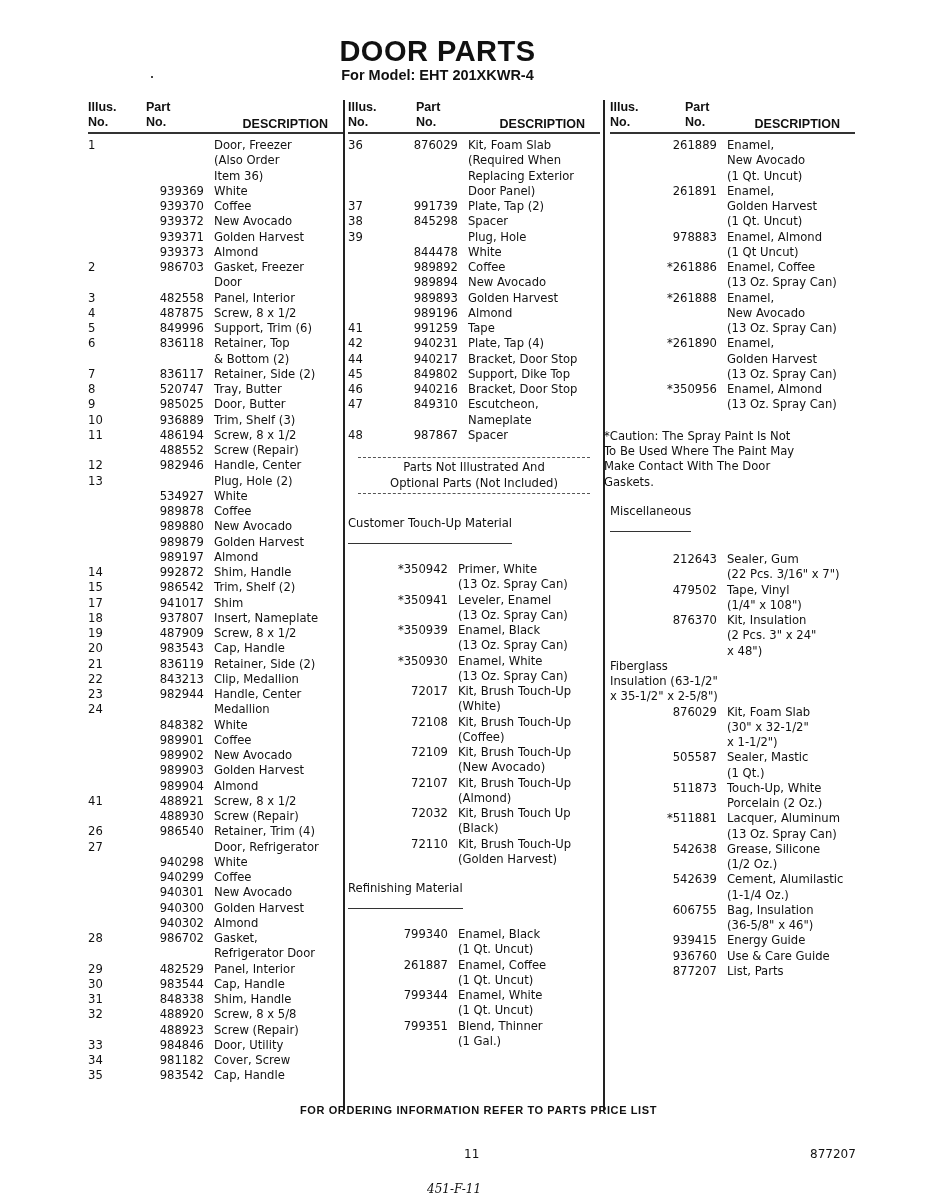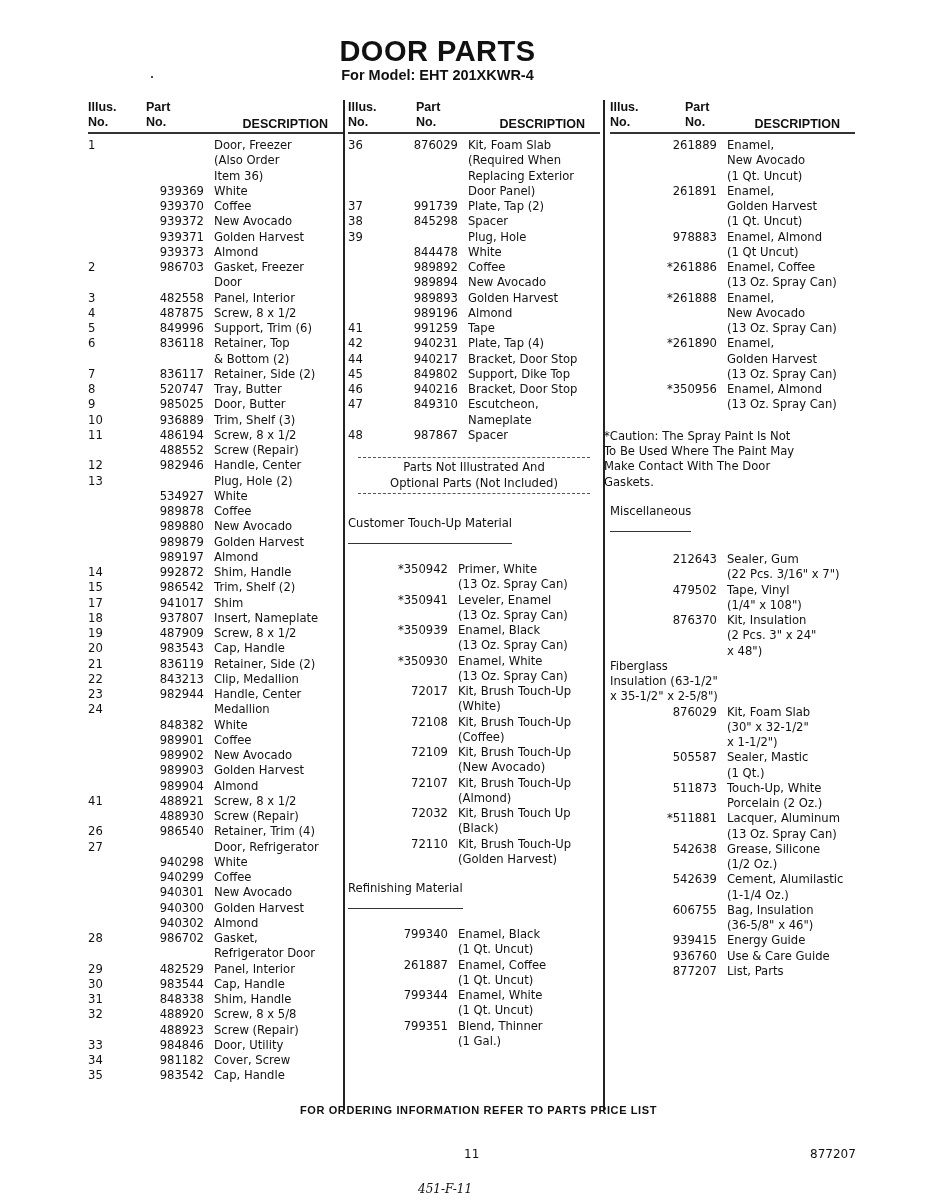--- a/index.html
+++ b/index.html
@@ -31,21 +31,21 @@
     .col2 .pad .pn { width: 100px; }
     .col2 .pad .ill { width: 0; }
     .col3 .row .ill { width: 0; }
     .col3 .row .pn { width: 107px; padding-right: 10px; }
     .section-title { display: inline-block; font-size: 11.6px; line-height: 15px; border-bottom: 1.5px solid #333; padding-bottom: 12px; margin: 10px 0 14px 0; }
     .note-center { text-align: center; font-size: 11.6px; line-height: 15.5px; margin-top: 14px; border-top: 1px dashed #555; border-bottom: 1px dashed #555; padding: 2px 0; width: 232px; }
     .caution { font-size: 11.6px; line-height: 15.4px; margin-top: 6px; white-space: pre-line; }
     .footer { position: absolute; left: 0; width: 941px; top: 1104px; text-align: center; font-family: "Liberation Sans", sans-serif; font-weight: bold; font-size: 11px; letter-spacing: 0.6px; margin-left: 8px; }
     .page-num { position: absolute; left: 464px; top: 1147px; font-size: 12px; }
     .doc-num { position: absolute; left: 810px; top: 1147px; font-size: 12px; }
-    .handwritten { position: absolute; left: 418px; top: 1182px; font-family: "DejaVu Serif", serif; font-style: italic; font-size: 12px; }
+    .handwritten { position: absolute; left: 427px; top: 1182px; font-family: "DejaVu Serif", serif; font-style: italic; font-size: 12px; }
     .stray-dot { position: absolute; width: 2px; height: 2px; background: #444; left: 151px; top: 76px; }
   </style>
 </head>
 <body>
 
 <div class="stray-dot"></div>
 
 <div class="title-block">
   <div class="title">DOOR PARTS</div>
   <div class="subtitle">For Model: EHT 201XKWR-4</div>

